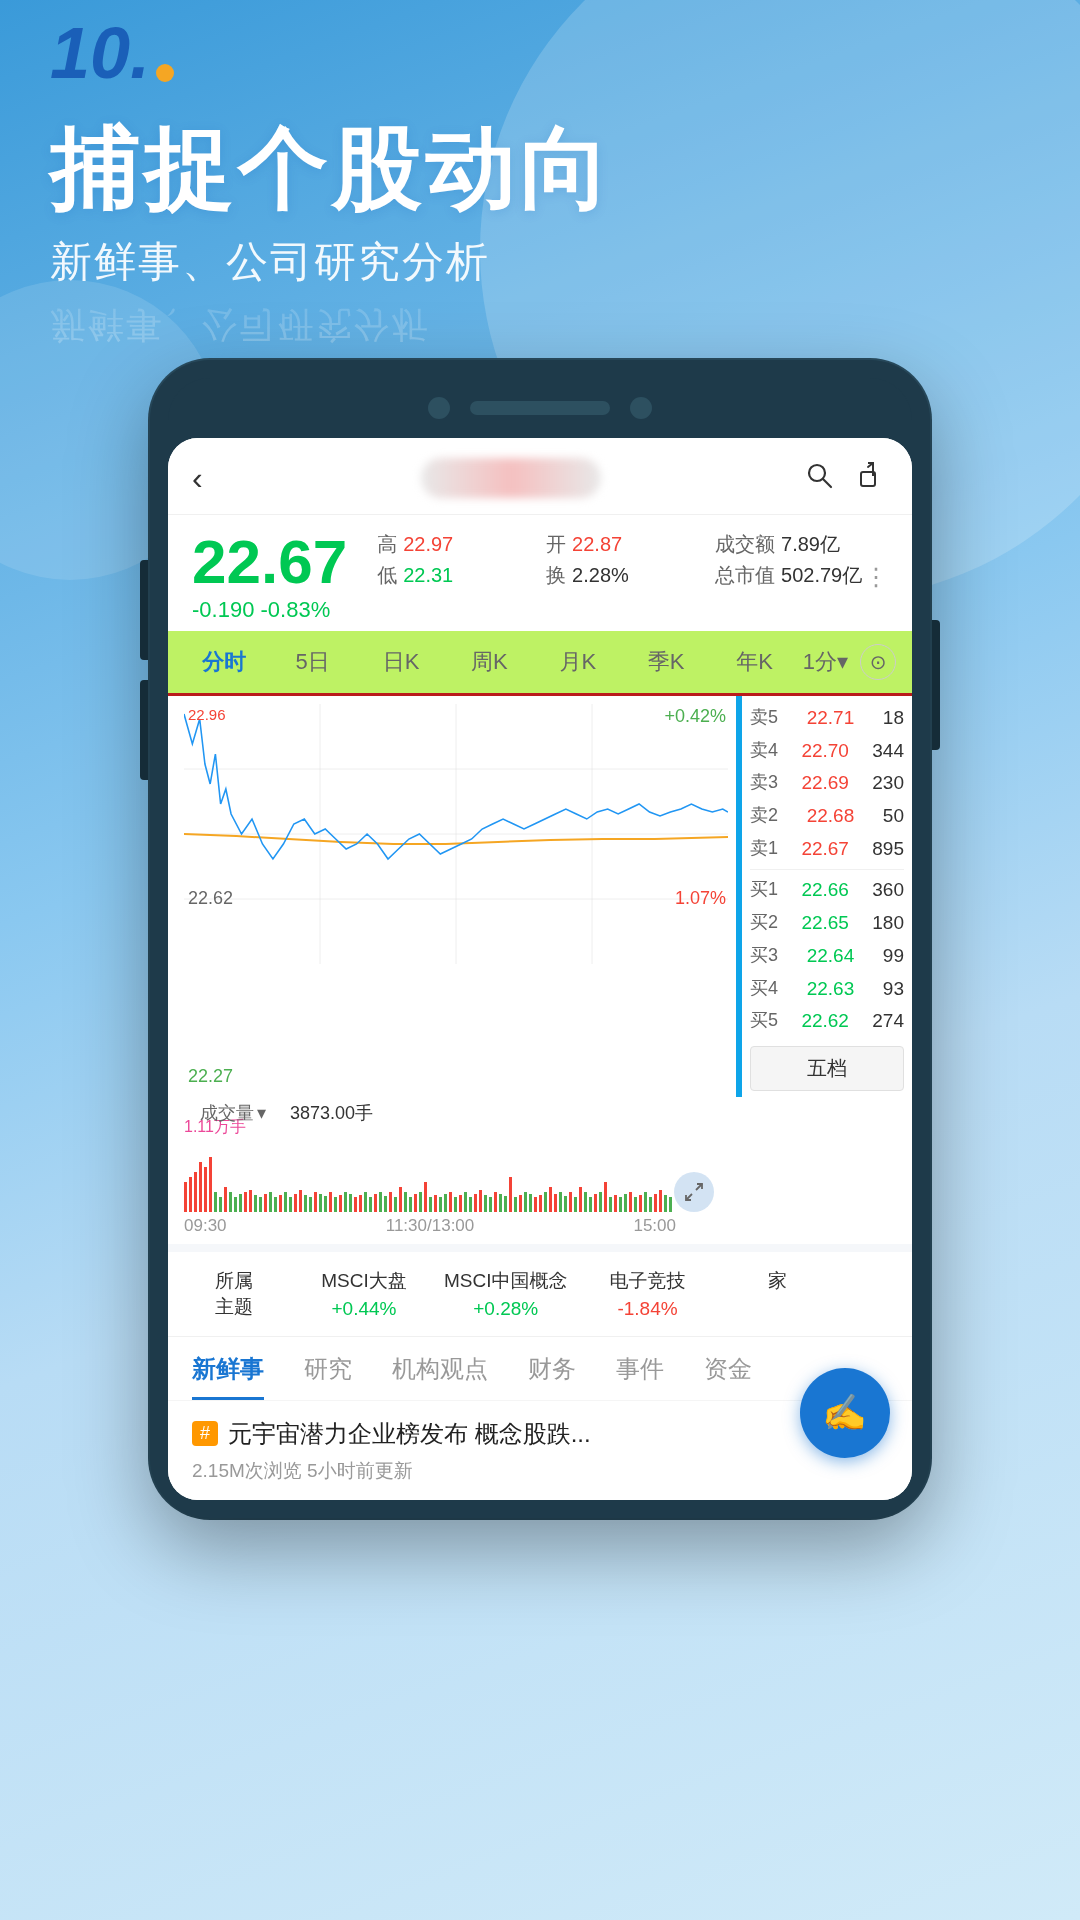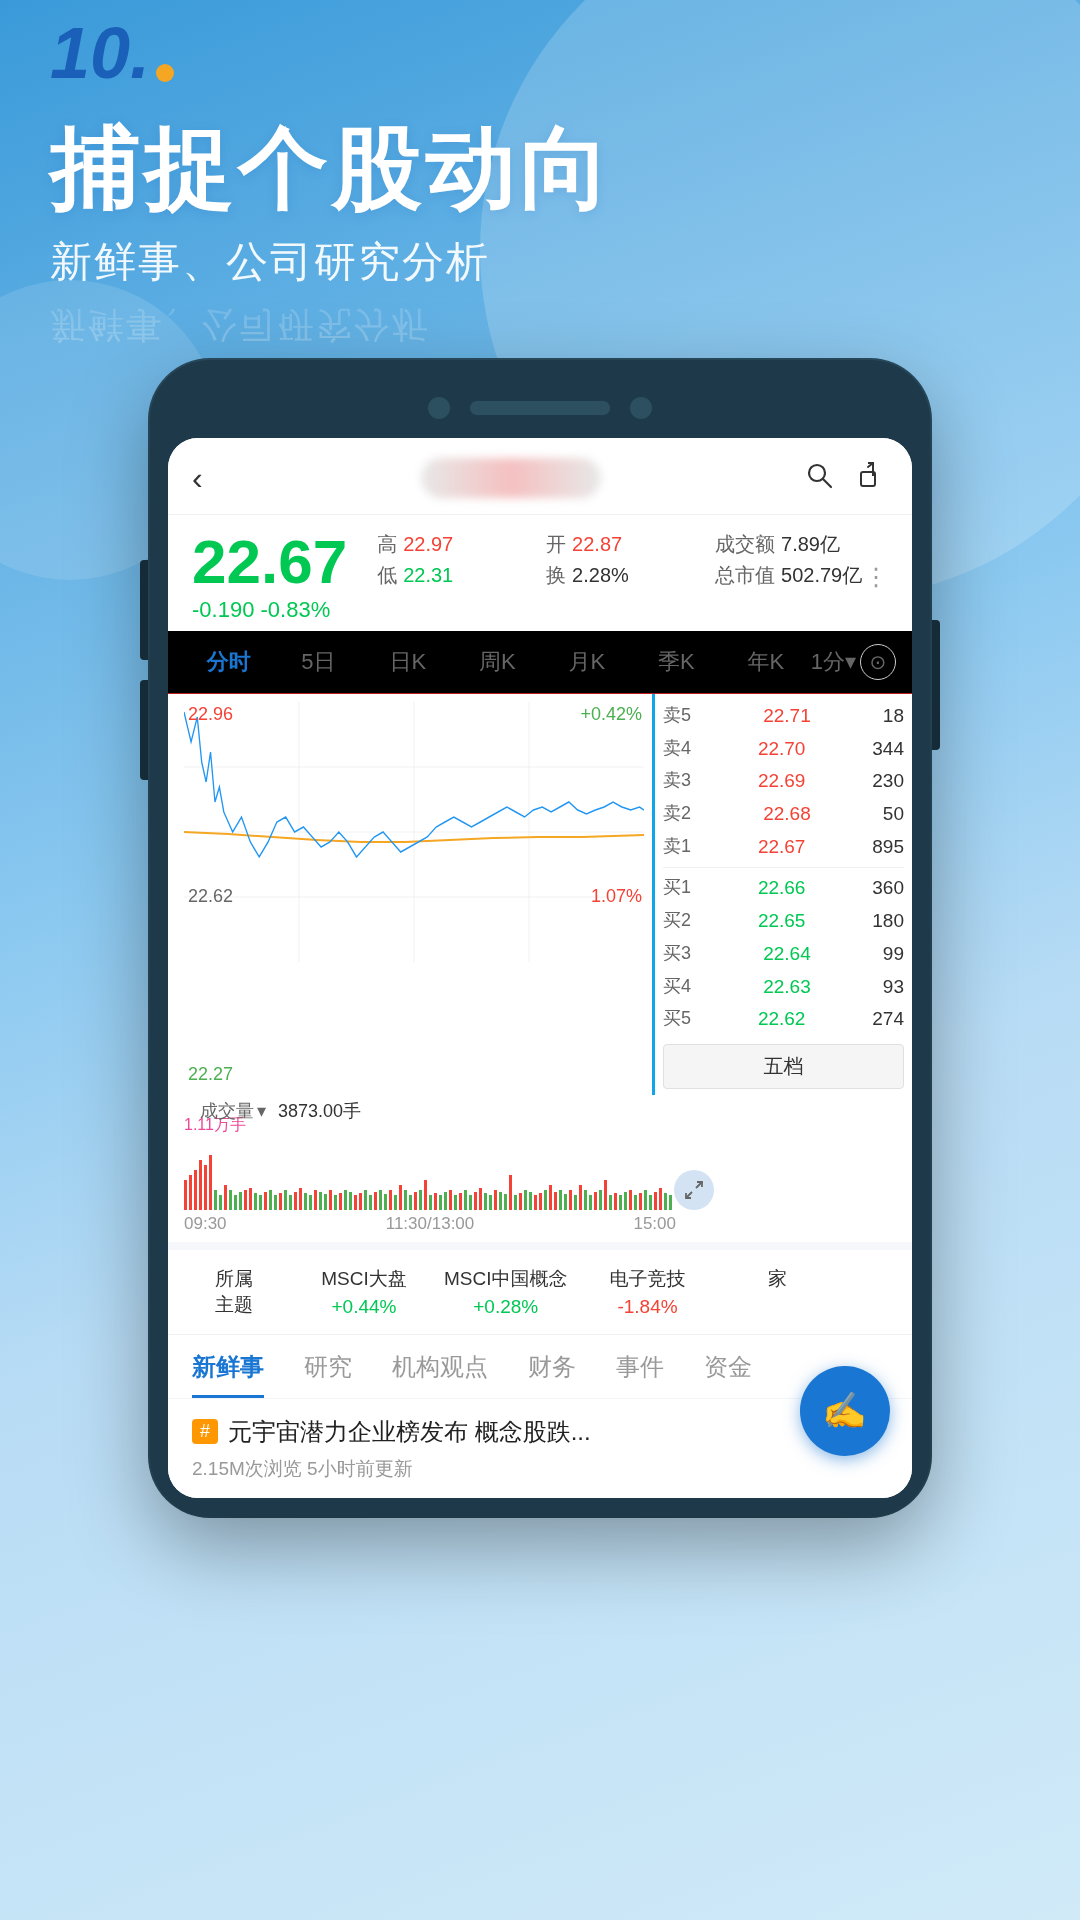--- a/index.html
+++ b/index.html
@@ -247,23 +247,23 @@
       color: #999;
       cursor: pointer;
       align-self: center;
     }
 
     
     .chart-tabs {
       display: flex;
       align-items: center;
       padding: 12px 16px;
-      background: #000000;
-      border-bottom: 1px solid #b91c1c;
-      gap: 0;
+      background: #bef264;
+      border-bottom: 3px solid #b91c1c;
+      gap: 8px;
     }
     .chart-tab {
       flex: 1;
       text-align: center;
       font-size: 22px;
       color: #666;
       cursor: pointer;
       padding: 4px 0;
     }
     .chart-tab.active {
@@ -300,21 +300,21 @@
     .chart-container {
       flex: 1;
       padding: 8px 8px 0 16px;
       position: relative;
       min-height: 340px;
     }
     .chart-label-top-left {
       position: absolute;
       top: 10px;
       left: 20px;
-      font-size: 18px;
+      font-size: 15px;
       color: #f44336;
     }
     .chart-label-top-right {
       position: absolute;
       top: 10px;
       right: 10px;
       font-size: 18px;
       color: #4caf50;
     }
     .chart-label-mid-left {
@@ -340,23 +340,23 @@
     }
 
     
     .chart-svg {
       width: 100%;
       height: 260px;
     }
 
     
     .order-book {
-      width: 260px;
+      width: 176px;
       padding: 6px 8px;
-      border-left: 3px solid #0ea5e9;
+      border-left: 6px solid #0ea5e9;
       font-size: 19px;
     }
     .ob-row {
       display: flex;
       justify-content: space-between;
       padding: 4px 0;
       line-height: 1.3;
     }
     .ob-label { color: #666; font-size: 18px; }
     .ob-price-red { color: #f44336; }
@@ -378,21 +378,21 @@
       color: #333;
       margin-top: 8px;
       cursor: pointer;
     }
     .volume-info {
       position: absolute;
       top: 0;
       left: 16px;
       display: flex;
       align-items: center;
-      gap: 12px;
+      gap: 24px;
       font-size: 18px;
       color: #666;
     }
     .volume-dropdown {
       display: flex;
       align-items: center;
       gap: 3px;
       cursor: pointer;
     }
     .volume-value { color: #333; text-align: center; }

